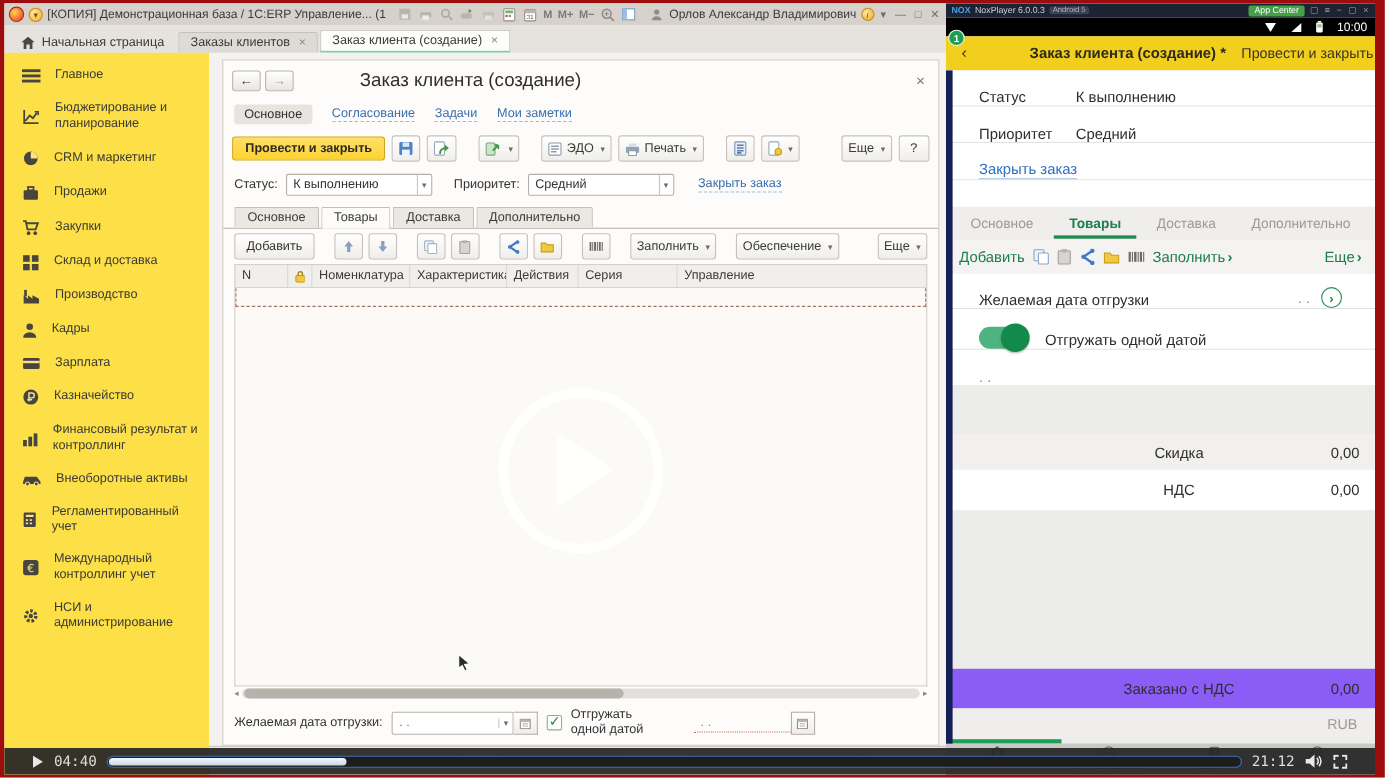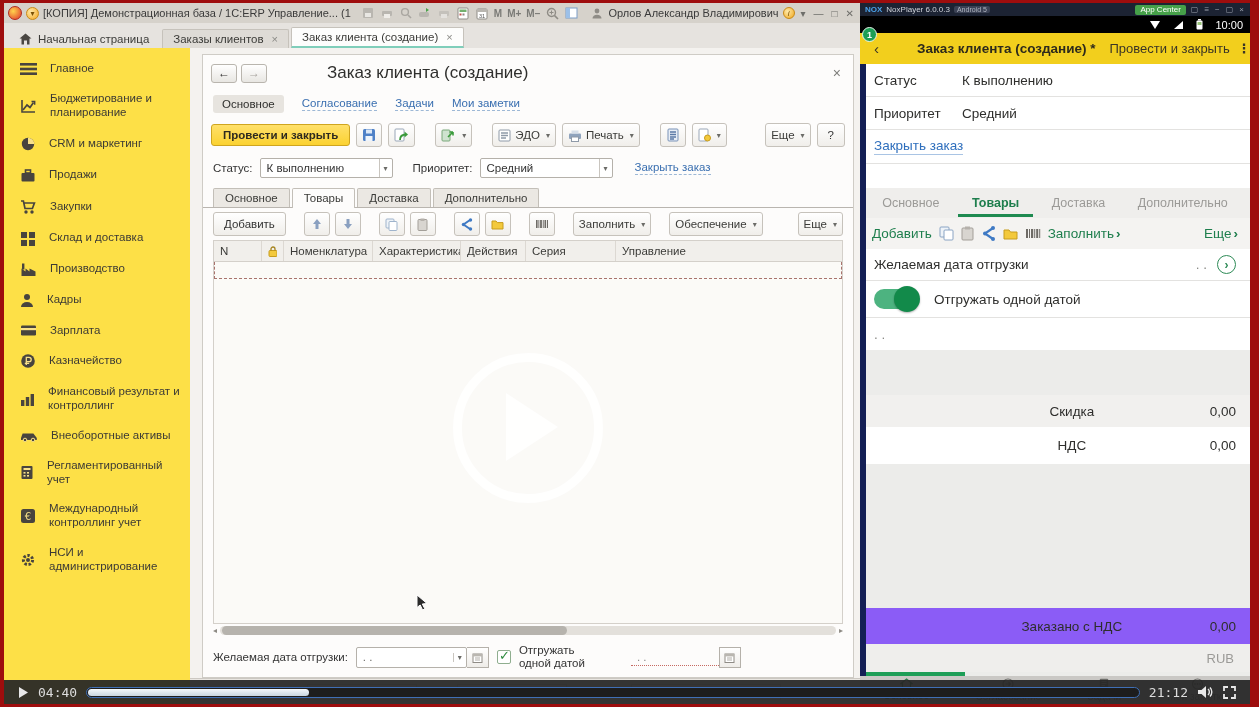--- a/index.html
+++ b/index.html
@@ -98,27 +98,27 @@
   .nox-brand { color:#4aa0e8; font-weight:bold; font-size:8px; }
   .nox-badge { background:#3a4154; color:#aeb4c0; border-radius:2px; padding:0 3px; font-size:7px; }
   .appcenter { background:#46a049; color:#fff; border-radius:2px; padding:0 5px; font-size:8px; display:flex; align-items:center; gap:2px; height:10px; }
   .nox-ctl { color:#9aa0ac; font-size:8px; padding:0 1px; }
 
   .droid-status { height:17px; background:#000; display:flex; align-items:center; justify-content:flex-end; gap:12px; padding:0 7px; color:#fff; font-size:11px; flex:0 0 auto; }
 
   .m-appbar { height:31px; background:#f2cf1d; display:flex; align-items:center; gap:8px; padding:0 10px 0 14px; flex:0 0 auto; position:relative; }
   .m-badge { position:absolute; left:2px; top:-6px; width:15px; height:15px; border-radius:50%; background:#1d9e55; color:#fff; font-size:9px; font-weight:bold; text-align:center; line-height:15px; border:1px solid #e8f5ec; }
   .m-back { font-size:15px; color:#3a3526; }
-  .m-title { font-weight:bold; font-size:13.5px; color:#2d2a1c; margin-left:30px; white-space:nowrap; }
+  .m-title { font-weight:bold; font-size:13.5px; color:#2d2a1c; margin-left:49px; white-space:nowrap; }
   .m-action { font-size:13px; color:#3a3526; margin-left:6px; white-space:nowrap; }
   .m-kebab { margin-left:auto; font-weight:bold; color:#3a3526; font-size:13px; letter-spacing:0; }
 
   .m-content { flex:1; display:flex; flex-direction:column; min-height:0; position:relative; font-size:13.5px; color:#2e2e2c; }
   .navy-stripe { position:absolute; left:0; top:0; bottom:28px; width:6px; background:#141f55; z-index:6; }
-  .m-row { background:#fff; border-bottom:1px solid #e3e2e0; display:flex; align-items:center; padding:0 14px; flex:0 0 auto; }
+  .m-row { background:#fff; border-bottom:1px solid #e3e2e0; display:flex; align-items:flex-end; padding:0 30px; flex:0 0 auto; }
   .m-row .lbl { width:88px; color:#2e2e2c; }
   .m-link { color:#2f6fbd; border-bottom:1px solid #a9c4e4; padding-bottom:1px; }
   .m-gap { background:#ececea; flex:0 0 auto; }
   .m-gap.white { background:#fff; }
 
   .m-tabs { height:30px; background:#efeeec; display:flex; align-items:center; justify-content:space-around; padding:0 6px; font-size:12.5px; color:#9b9a97; flex:0 0 auto; }
   .m-tab.active { color:#1e7e4d; font-weight:bold; position:relative; }
   .m-tab.active::after { content:""; position:absolute; left:-14px; right:-14px; bottom:-7px; height:3px; background:#1e8a50; }
 
   .m-toolbar { height:31px; background:#f4f3f1; display:flex; align-items:center; gap:7px; padding:0 12px; color:#1e7e4d; font-size:13.5px; flex:0 0 auto; }
@@ -135,21 +135,21 @@
   .m-total { display:flex; align-items:center; padding:0 14px; flex:0 0 auto; }
   .m-total .lbl { flex:1; text-align:center; padding-left:60px; }
   .m-total .val { margin-left:auto; }
   .m-rub { height:28px; background:#efeeec; display:flex; align-items:center; justify-content:flex-end; padding:0 16px; color:#9b9a97; font-size:13px; flex:0 0 auto; }
   .green-line { height:4px; background:#1e9e57; width:27%; flex:0 0 auto; }
   .m-bottomnav { height:28px; background:#cac8c5; display:flex; align-items:flex-start; justify-content:space-around; padding-top:2px; font-size:10px; color:#6d6c69; flex:0 0 auto; }
   .bn-item { display:flex; flex-direction:column; align-items:center; gap:1px; }
   .bn-item.active { color:#2e7d4f; }
 
   
-  .player { position:absolute; left:4px; right:9px; bottom:3px; height:24px; background:rgba(38,38,38,0.93); display:flex; align-items:center; padding:0 14px; gap:9px; z-index:40; color:#eee; }
+  .player { position:absolute; left:4px; right:9px; bottom:3px; height:24px; background:rgba(38,38,38,0.93); display:flex; align-items:center; padding:0 25px; gap:9px; z-index:40; color:#eee; }
   .p-time { font-size:13px; color:#ddd; font-family:"DejaVu Sans Mono","Liberation Mono",monospace; }
   .p-track { flex:1; height:11px; border:1px solid #3f6fb5; border-radius:6px; background:#1d1d1d; position:relative; }
   .p-fill { position:absolute; left:1px; top:1px; bottom:1px; width:21%; background:linear-gradient(#f4f8fb,#c9d6e0); border-radius:5px; }
 
   .cursor { position:absolute; left:416px; top:594px; z-index:30; }
 
   svg { display:block; }
 </style>
 </head>
 <body>

